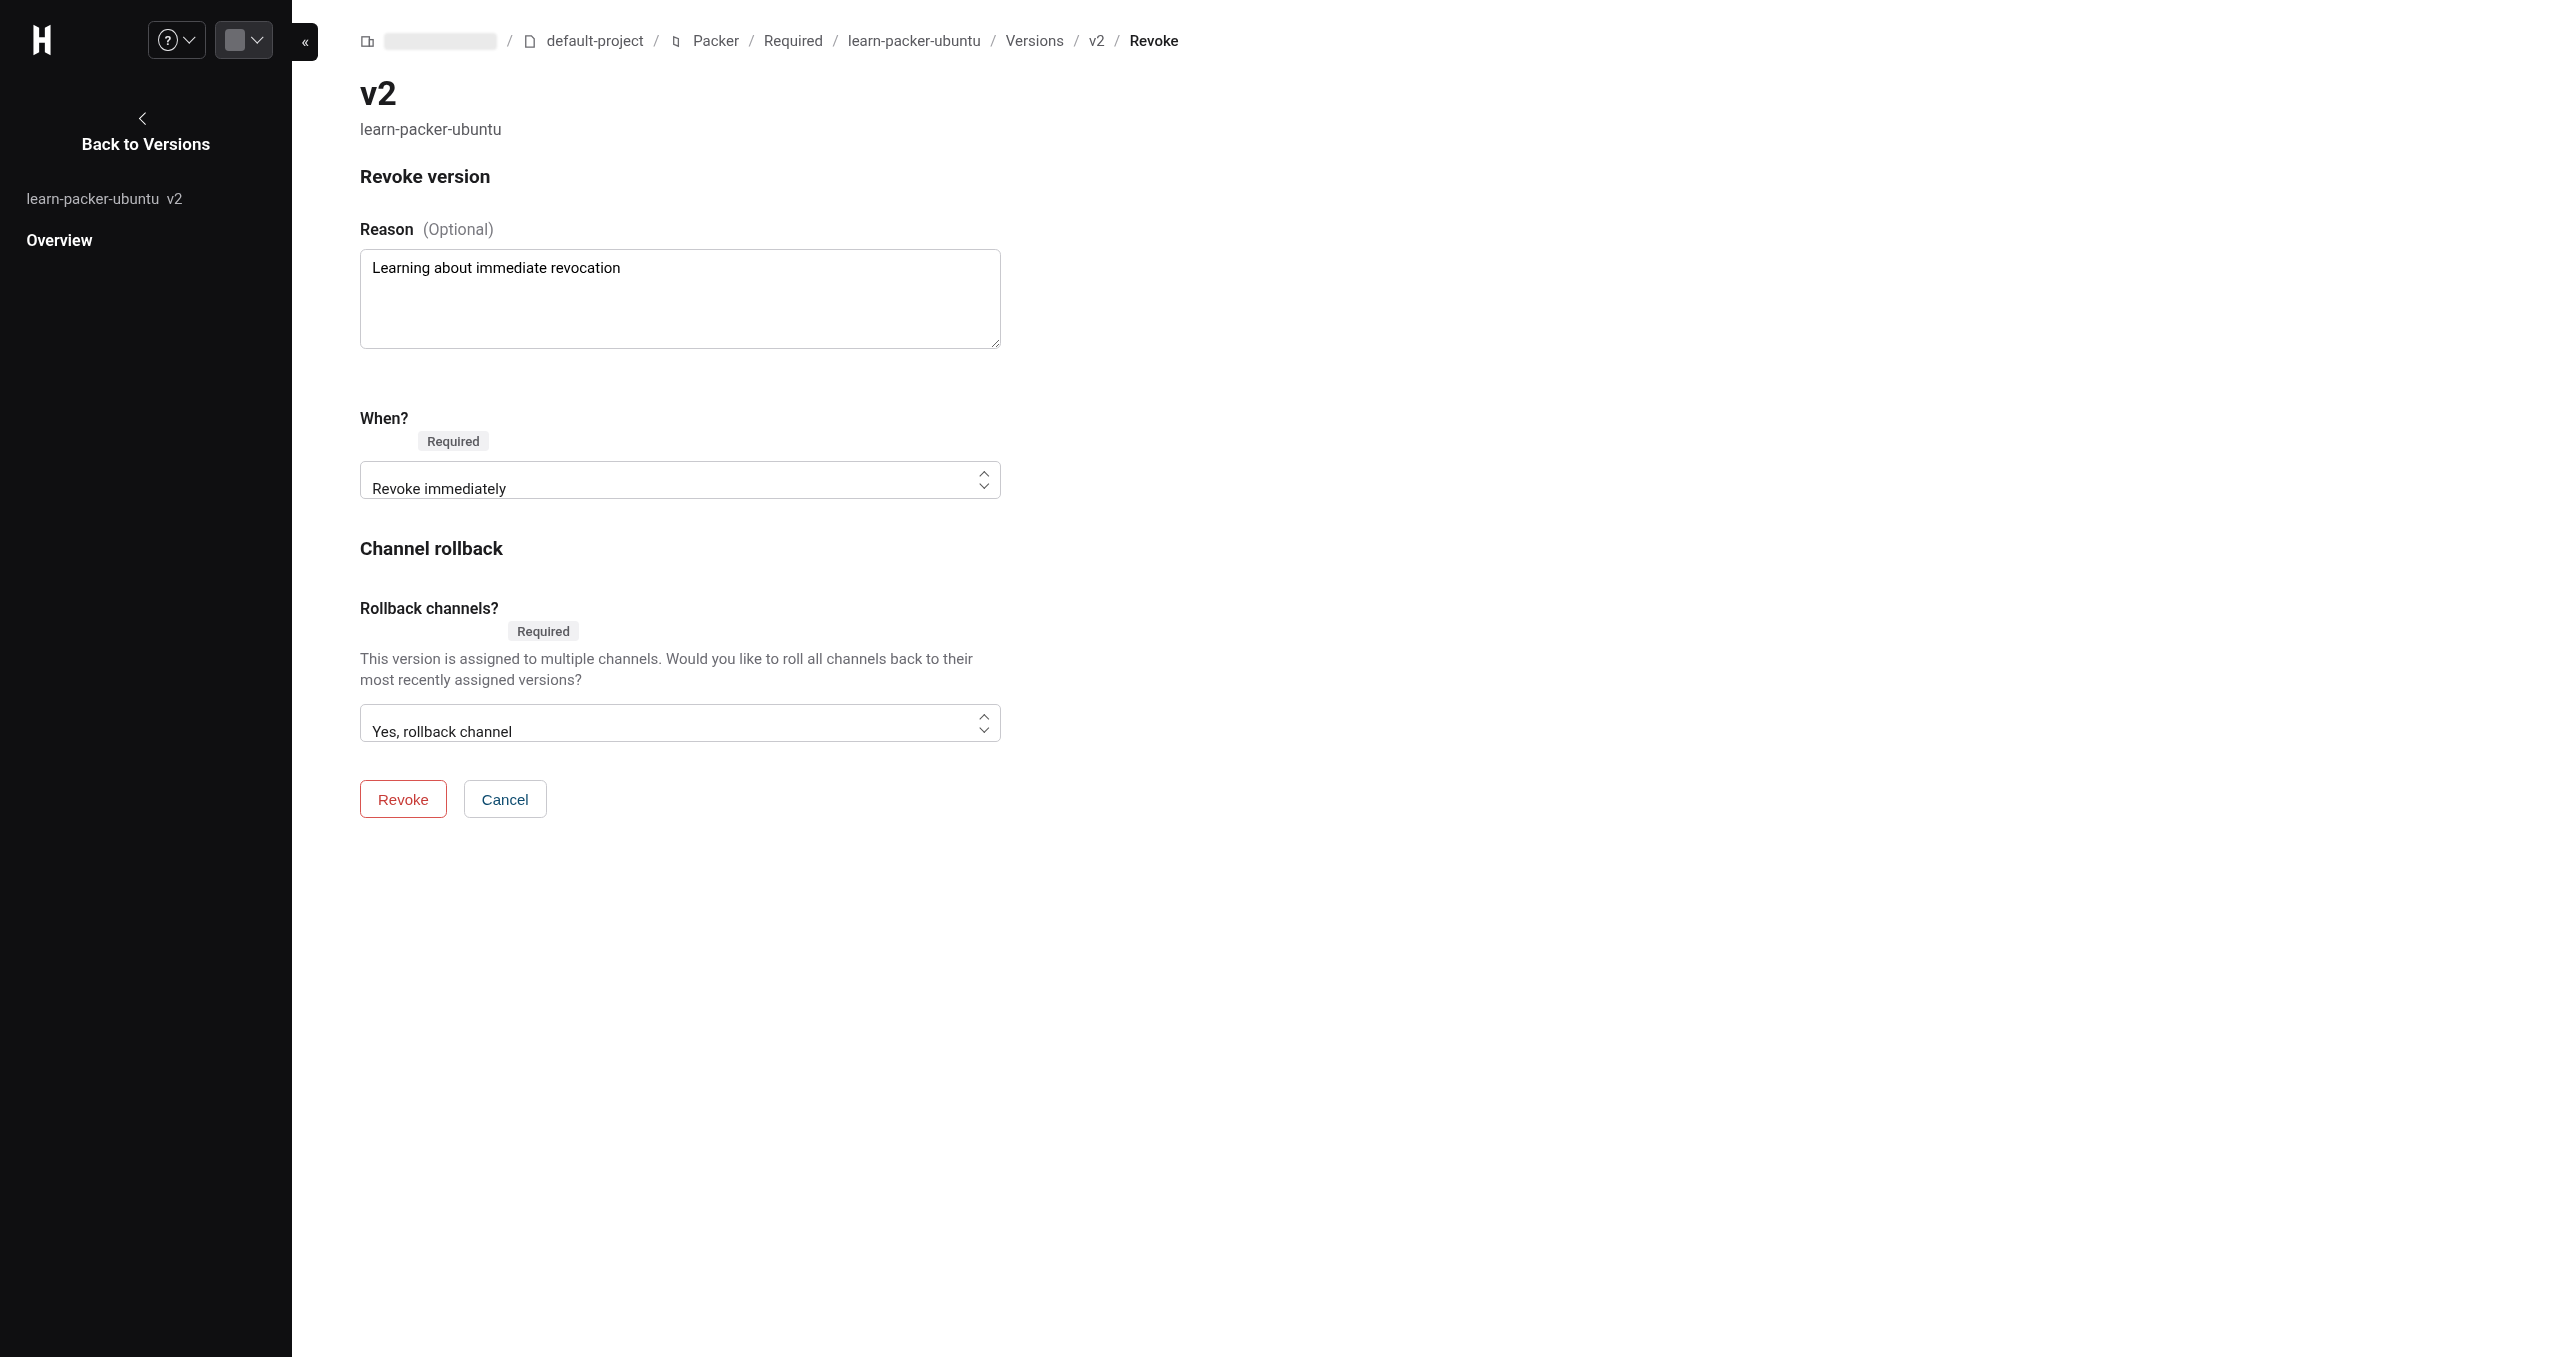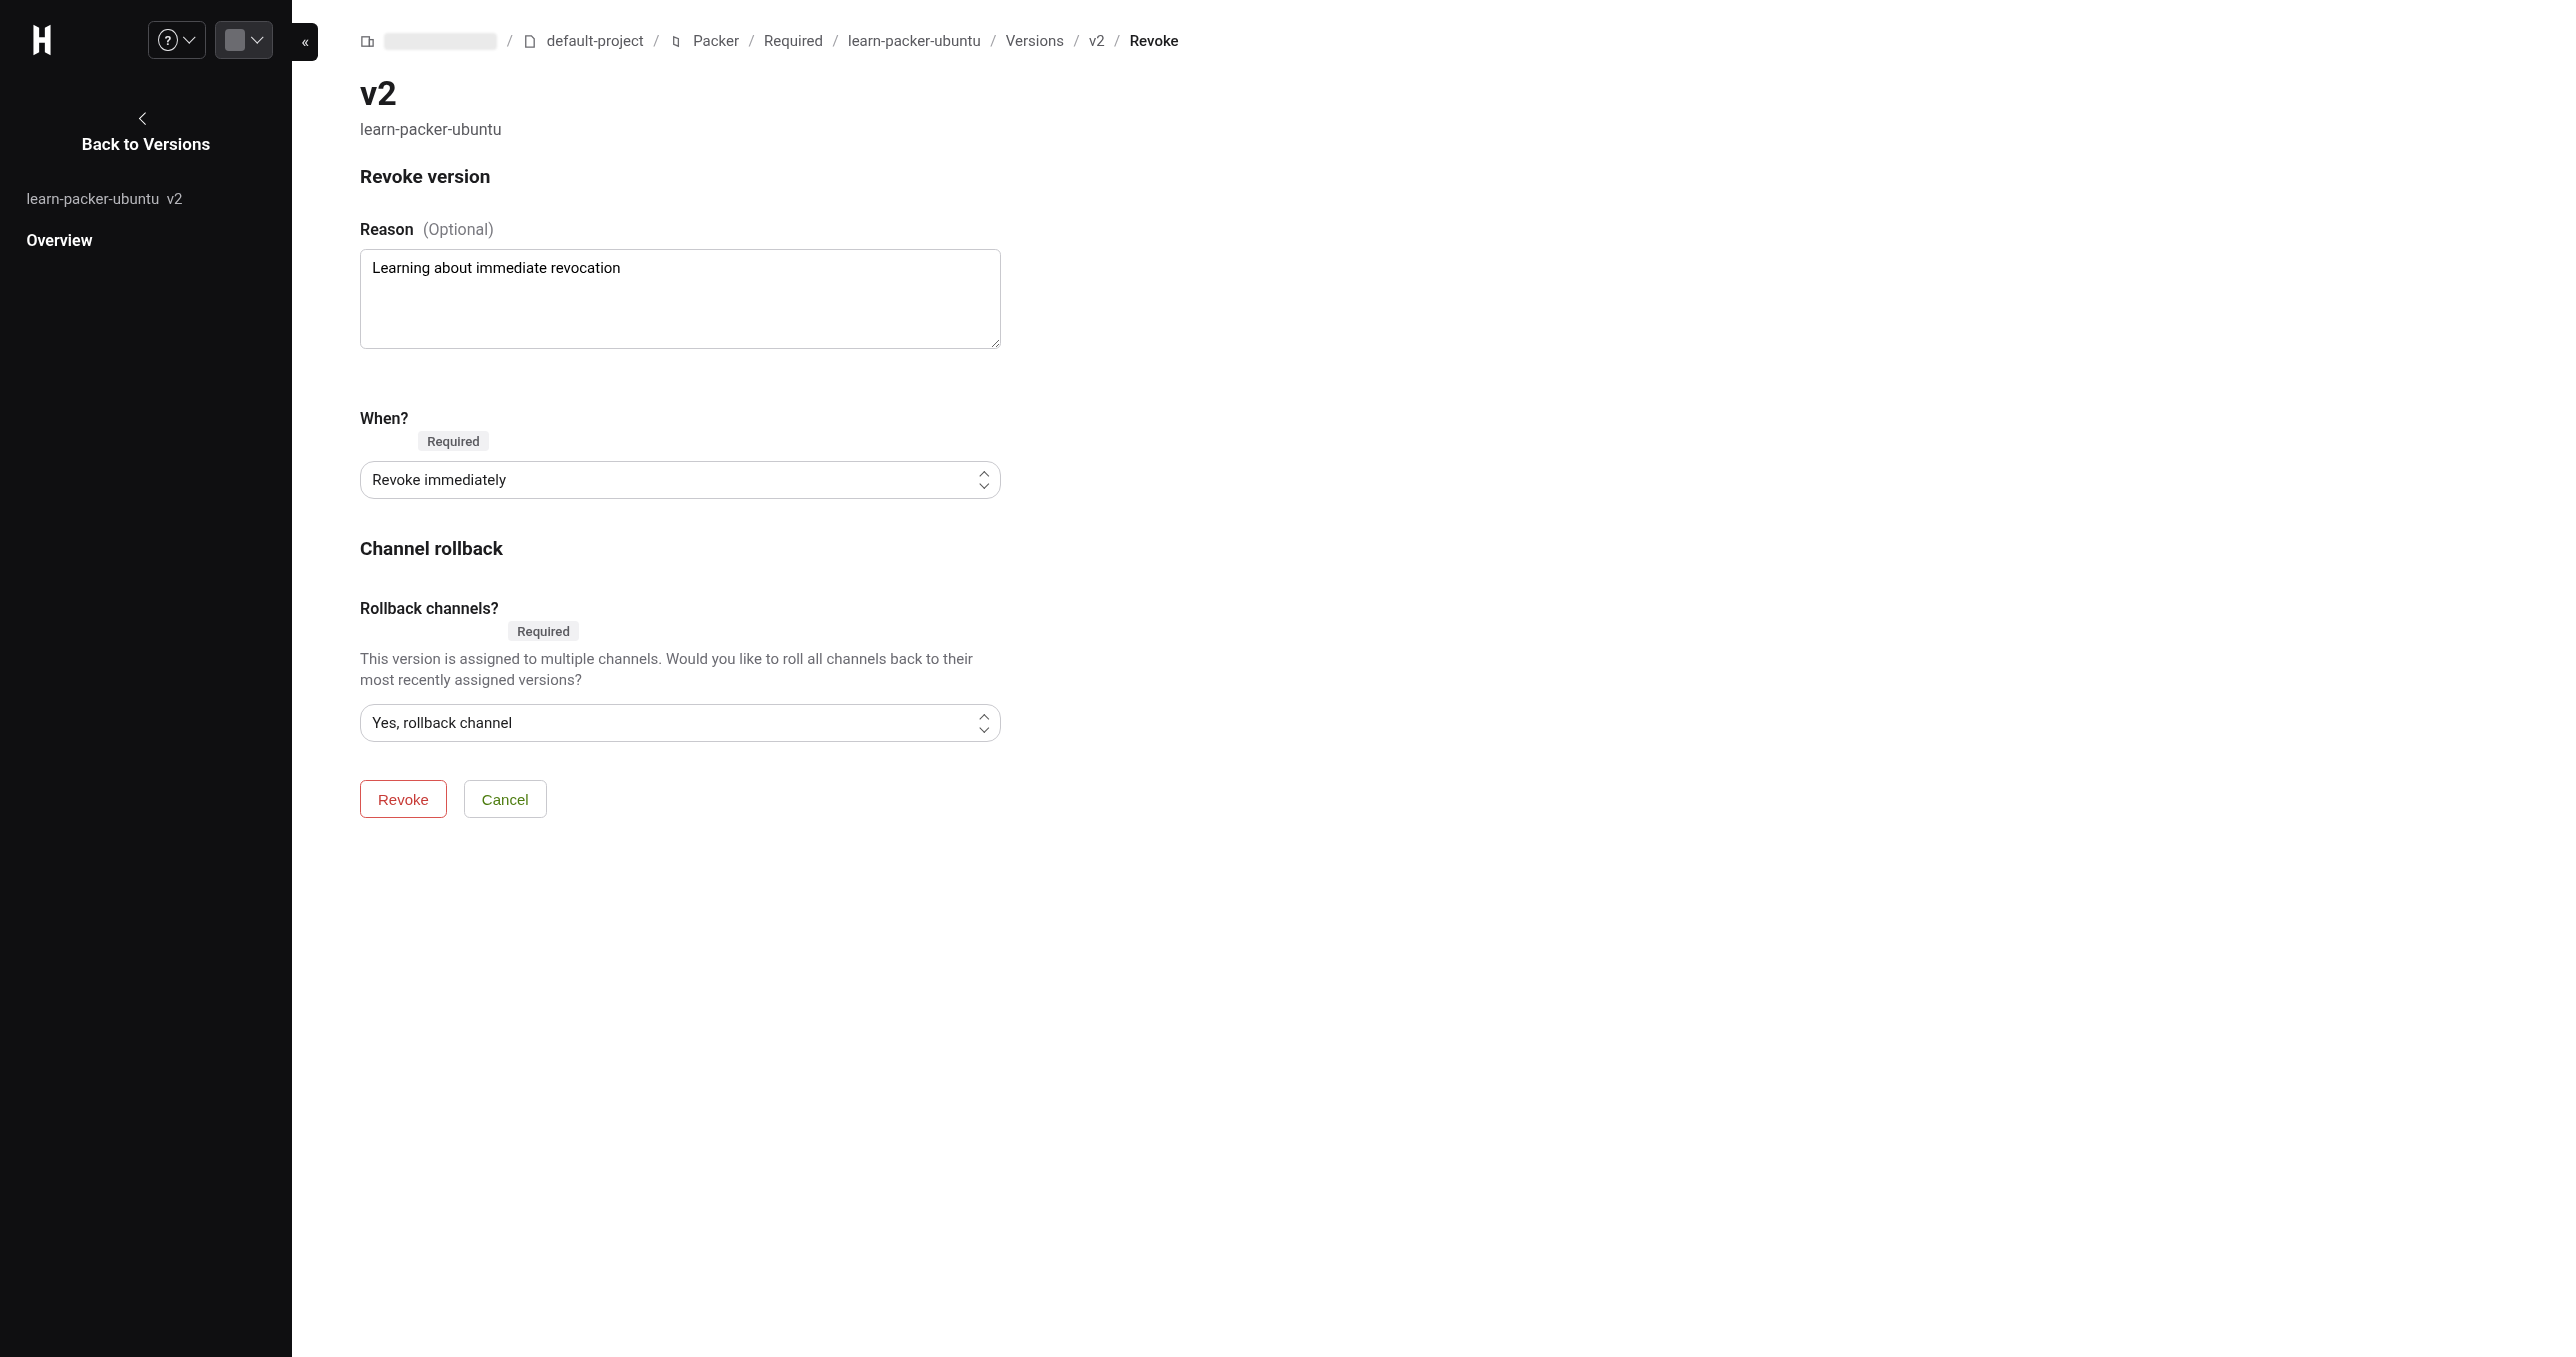--- a/index.html
+++ b/index.html
@@ -137,45 +137,45 @@
   textarea.reason {
     width:100%; height:100px;
     border:0.9px solid #c9c9ce; border-radius:5.7px;
     padding:9.4px 11.3px; font-size:15px; font-family:inherit;
     resize: both;
   }
   .help-text { color:#6b6b72; font-size:15px; line-height:1.4; margin-bottom:13.2px; max-width:622px; }
   .select-wrap { position:relative; max-width:641px; }
   .select {
     width:100%; height:38px;
-    border:0.9px solid #c9c9ce; border-radius:14px;
+    border:0.9px solid #c9c9ce; border-radius:5px;
     padding:0 38px 0 11.3px;
     font-size:15px; font-family:inherit;
     appearance:none; background:#fff;
-    display:flex; align-items:center;
+    display:flex; align-items:flex-end;
   }
   .select-chev {
     position:absolute; right:11.3px; top:50%; transform:translateY(-50%);
     width:11.3px; height:15px;
     display:flex; flex-direction:column; align-items:center; justify-content:center; gap:1.9px;
     pointer-events:none;
   }
   .select-chev::before, .select-chev::after {
     content:""; width:5.7px; height:5.7px; display:block;
   }
   .select-chev::before { border-left:1.3px solid #555; border-top:1.3px solid #555; transform:rotate(45deg); }
   .select-chev::after  { border-right:1.3px solid #555; border-bottom:1.3px solid #555; transform:rotate(45deg); }
   .buttons { display:flex; gap:17px; margin-top:38px; }
   button.btn {
     height:38px; padding:0 17px;
     border-radius:5.7px; font-size:15px; font-weight:500;
     background:#fff; cursor:pointer;
   }
   button.revoke { border:0.9px solid #d9534f; color:#c73a36; }
-  button.cancel { border:0.9px solid #c9c9ce; color:#4d7c0f; }
+  button.cancel { border:0.9px solid #c9c9ce; color:#0c4a6e; }
 </style>
 </head>
 <body>
 
 <aside class="sidebar">
   <div class="sidebar-top">
     <div class="logo">
       <svg viewBox="0 0 40 40" fill="none">
         <path d="M11 4 L17 7 L17 33 L11 36 Z M23 7 L29 4 L29 36 L23 33 Z M17 17 L23 17 L23 23 L17 23 Z" fill="#fff"></path>
       </svg>

